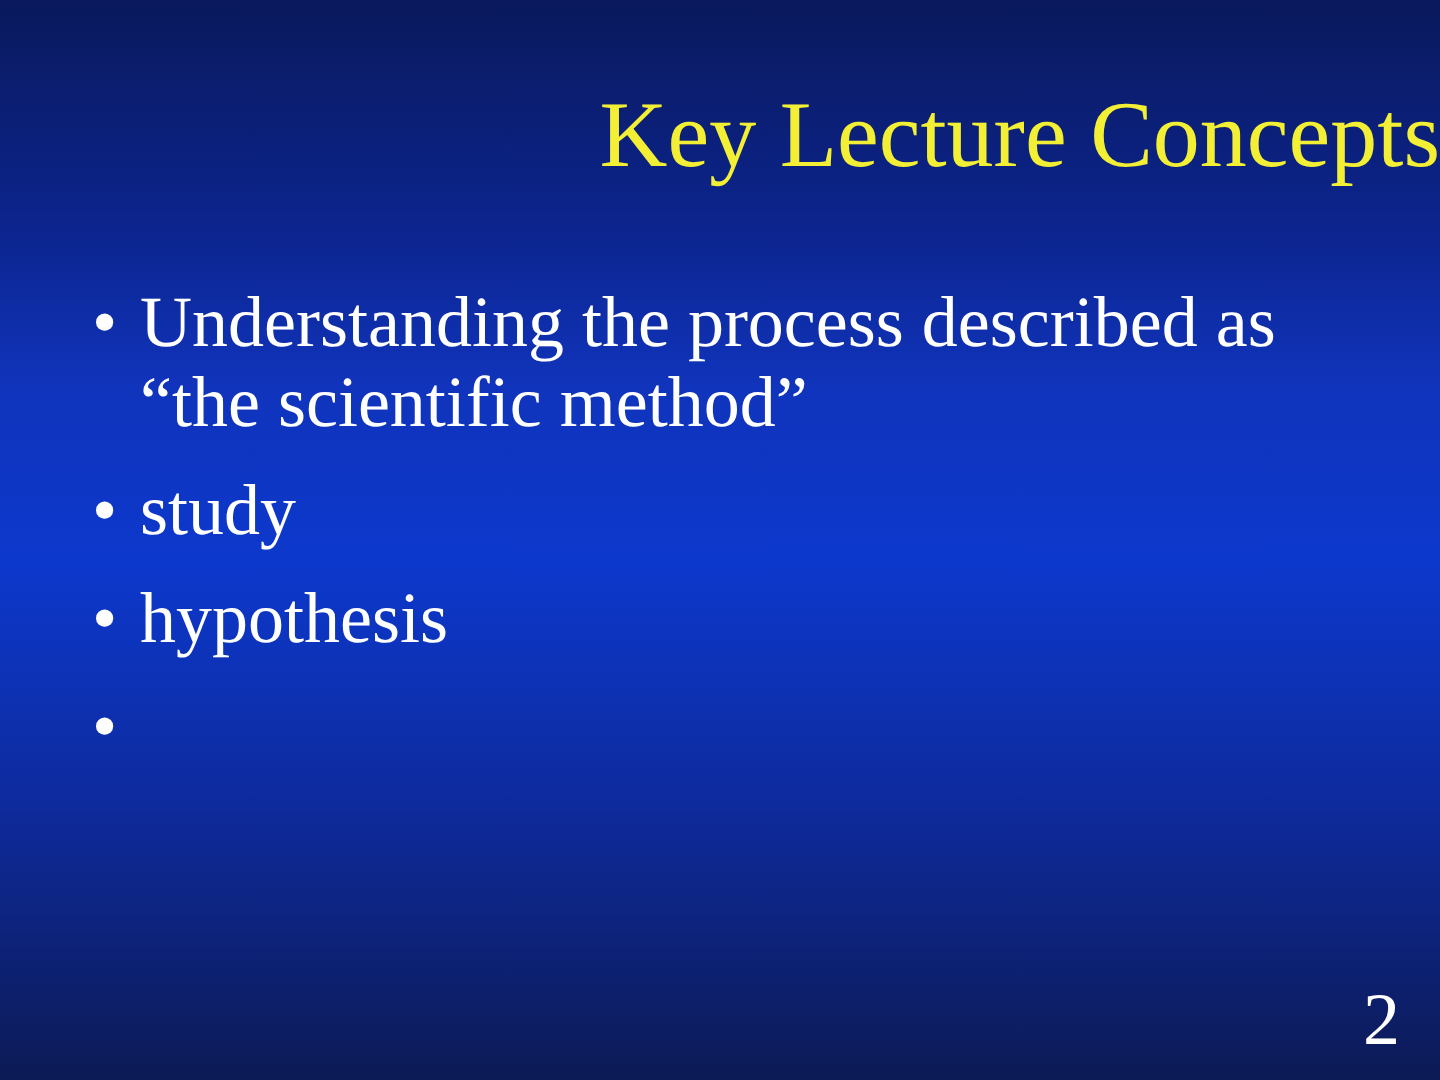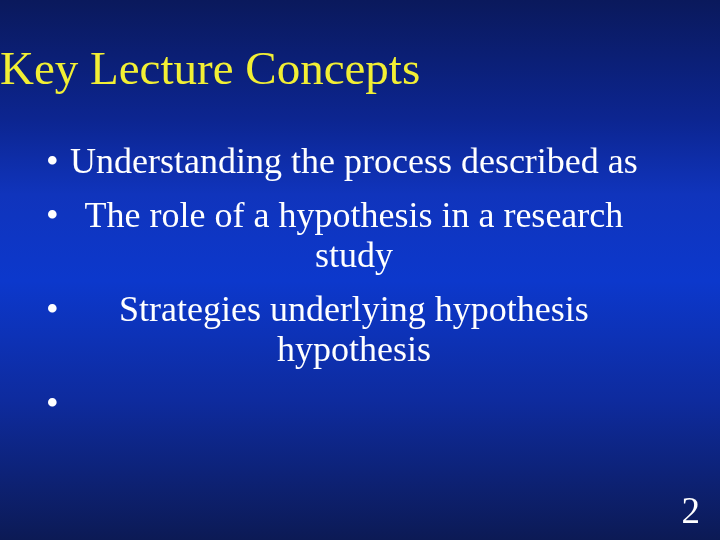--- a/index.html
+++ b/index.html
@@ -22,21 +22,21 @@
       #0c1a55 100%
     );
     font-family: "Liberation Serif", "DejaVu Serif", serif;
   }
   .slide-title {
     position: absolute;
     top: 45px;
     left: 0;
     width: 720px;
     margin: 0;
-    text-align: left;
+    text-align: right;
     font-size: 47px;
     line-height: 47px;
     font-weight: normal;
     color: #f2ef34;
     white-space: nowrap;
   }
   .bullet-list {
     position: absolute;
     top: 141px;
     left: 0;
@@ -55,21 +55,20 @@
   .bullet-marker {
     position: absolute;
     left: -24px;
     top: 0;
     font-size: 36px;
     line-height: 40px;
   }
   .bullet-line {
     display: block;
     white-space: nowrap;
-    text-align: center;
   }
   .page-number {
     position: absolute;
     top: 491px;
     right: 20px;
     color: #ffffff;
     font-size: 37px;
     line-height: 40px;
   }
 </style>
@@ -78,31 +77,30 @@
 
 <div class="slide">
 
   <h1 class="slide-title">Key Lecture Concepts</h1>
 
   <ul class="bullet-list">
 
     <li class="bullet-item">
       <span class="bullet-marker">•</span>
       <span class="bullet-line">Understanding the process described as</span>
+      <span class="bullet-line">“the scientific method”</span>
     </li>
 
     <li class="bullet-item">
       <span class="bullet-marker">•</span>
-      <span class="bullet-line">The role of a hypothesis in a research</span>
       <span class="bullet-line">study</span>
     </li>
 
     <li class="bullet-item">
       <span class="bullet-marker">•</span>
-      <span class="bullet-line">Strategies underlying hypothesis</span>
       <span class="bullet-line">hypothesis</span>
     </li>
 
     <li class="bullet-item">
       <span class="bullet-marker">•</span>
     </li>
 
   </ul>
 
   <div class="page-number">2</div>

